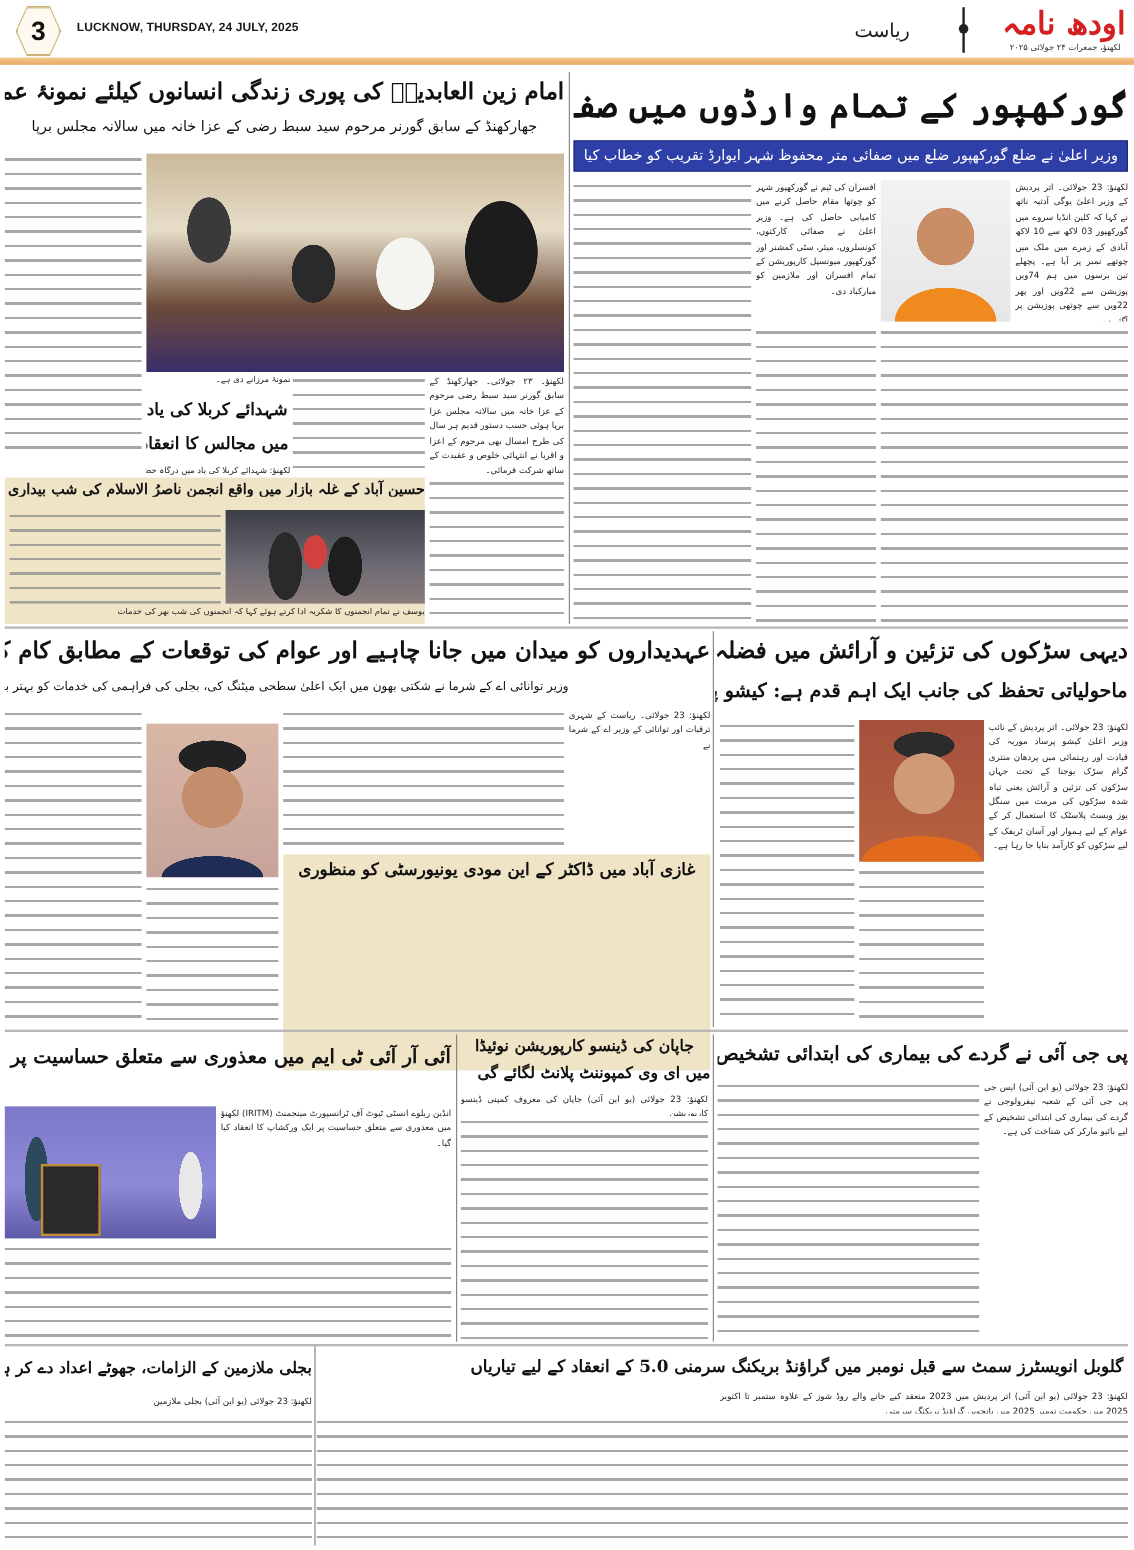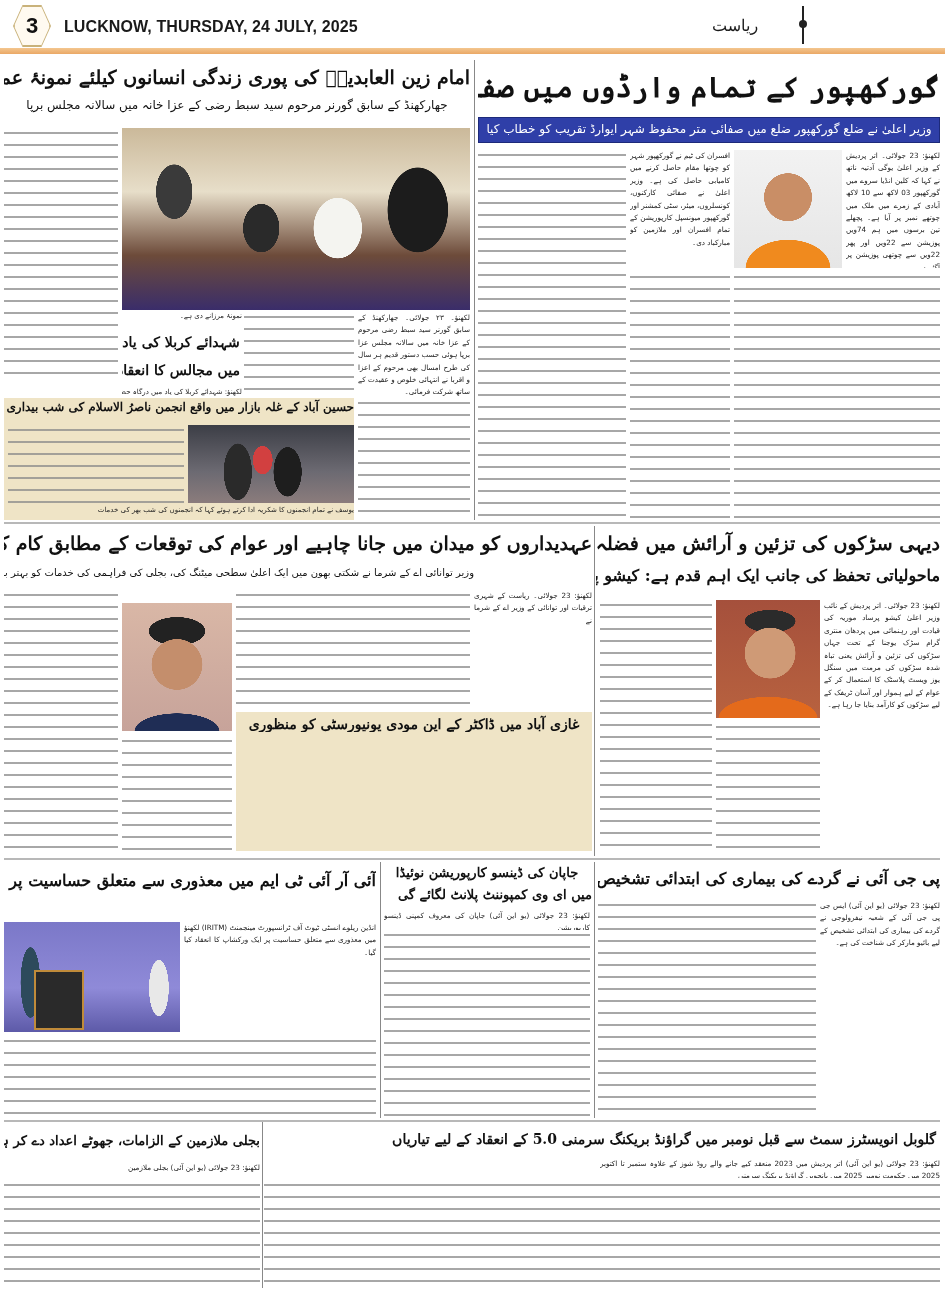--- a/index.html
+++ b/index.html
@@ -9,21 +9,21 @@
   .abs { position: absolute; }
 
   
   .masthead { left: 0; top: 0; width: 945px; height: 58px; background: #fff; }
   .page-badge { left: 14px; top: 6px; width: 36px; height: 40px; border: 1px solid #c9b27a;
     clip-path: polygon(25% 0,75% 0,100% 50%,75% 100%,25% 100%,0 50%);
     background: #fffaf0; display:flex; align-items:center; justify-content:center;
     font-family: "Liberation Sans", sans-serif; font-weight: bold; font-size: 22px; color:#111; }
   .page-badge-border { left: 13px; top: 5px; width: 38px; height: 42px; background:#c9b27a;
     clip-path: polygon(25% 0,75% 0,100% 50%,75% 100%,25% 100%,0 50%); }
-  .dateline { left: 64px; top: 18px; font-family: "Liberation Sans", sans-serif; font-size: 16px; font-weight: bold; letter-spacing: .1px; }
+  .dateline { left: 64px; top: 18px; font-family: "Liberation Sans", sans-serif; font-size: 10px; font-weight: bold; letter-spacing: .1px; }
   .banner { left: 352px; top: 4px; width: 180px; height: 42px; }
   .banner .ribbon { position:absolute; left:18px; top:4px; width:160px; height:22px; background:#d42a2a; transform: skewY(-3deg); border-radius: 2px; }
   .banner .ribbon2 { position:absolute; left:22px; top:22px; width:40px; height:10px; background:#8f1515; }
   .banner .url { position:absolute; left:60px; top:8px; color:#fff; font-family:"Liberation Sans",sans-serif; font-size:10px; }
   .banner .brand { position:absolute; left:80px; top:30px; color:#222; font-family:"Liberation Sans",sans-serif; font-weight:bold; font-size:10px; }
   .banner .circle { position:absolute; left:2px; top:4px; width:28px; height:28px; border-radius:50%; background:#e02b2b; border:2px solid #fff; box-shadow:0 0 0 1px #d42a2a; }
   .section-name { left: 712px; top: 16px; font-family: "DejaVu Serif", serif; font-size: 16px; }
   .vsep { left: 802px; top: 6px; width: 2px; height: 38px; background:#222; }
   .vsep-dot { left: 799px; top: 20px; width: 8px; height: 8px; border-radius:50%; background:#222; }
   .logo { left: 818px; top: 4px; width: 124px; height: 42px; }
@@ -87,20 +87,24 @@
 
 <div class="abs masthead">
   <div class="abs page-badge-border"></div>
   <div class="abs page-badge">3</div>
   <div class="abs dateline">LUCKNOW,  THURSDAY, 24  JULY, 2025</div>
 
 
   <div class="abs section-name">ریاست</div>
   <div class="abs vsep"></div>
   <div class="abs vsep-dot"></div>
+  <div class="abs logo">
+    <div class="title">اودھ نامہ</div>
+    <div class="sub">لکھنؤ، جمعرات ۲۴ جولائی ۲۰۲۵</div>
+  </div>
   <div class="abs orange-rule"></div>
 </div>
 
 <div class="headline" style="left:478px; top:64px; width:462px; font-size:28px; line-height:48px;">گورکھپور کے تمام وارڈوں میں صفائی کمیٹیاں کام کر رہی ہیں</div>
 <div class="blue-band" style="left:478px; top:117px; width:462px; height:26px;">وزیر اعلیٰ نے ضلع گورکھپور ضلع میں صفائی متر محفوظ شہر ایوارڈ تقریب کو خطاب کیا</div>
 
 <div class="photo photo-yogi" style="left:734px; top:150px; width:108px; height:118px;"></div>
 <div class="col" style="left:846px; top:150px; width:94px; height:118px;">لکھنؤ: 23 جولائی۔ اتر پردیش کے وزیر اعلیٰ یوگی آدتیہ ناتھ نے کہا کہ کلین انڈیا سروے میں گورکھپور 03 لاکھ سے 10 لاکھ آبادی کے زمرے میں ملک میں چوتھے نمبر پر آیا ہے۔ پچھلے تین برسوں میں ہم 74ویں پوزیشن سے 22ویں اور پھر 22ویں سے چوتھی پوزیشن پر آگئے ہیں۔</div>
 <div class="col" style="left:630px; top:150px; width:100px; height:118px;">افسران کی ٹیم نے گورکھپور شہر کو چوتھا مقام حاصل کرنے میں کامیابی حاصل کی ہے۔ وزیر اعلیٰ نے صفائی کارکنوں، کونسلروں، میئر، سٹی کمشنر اور گورکھپور میونسپل کارپوریشن کے تمام افسران اور ملازمین کو مبارکباد دی۔</div>
 <div class="textlines" style="left:478px; top:150px; width:148px; height:372px;"></div>
@@ -142,21 +146,21 @@
 <div class="rule-v" style="left:594px; top:526px; height:330px;"></div>
 
 <div class="headline" style="left:4px; top:527px; width:588px; font-size:19px; line-height:32px;">عہدیداروں کو میدان میں جانا چاہیے اور عوام کی توقعات کے مطابق کام کرنا چاہیے</div>
 <div class="subhead" style="left:4px; top:563px; width:470px; font-size:10px; line-height:20px;">وزیر توانائی اے کے شرما نے شکتی بھون میں ایک اعلیٰ سطحی میٹنگ کی، بجلی کی فراہمی کی خدمات کو بہتر بنانے کی سخت ہدایات دیں</div>
 <div class="photo photo-ak" style="left:122px; top:603px; width:110px; height:128px;"></div>
 <div class="col" style="left:474px; top:590px; width:118px; height:120px;">لکھنؤ: 23 جولائی۔ ریاست کے شہری ترقیات اور توانائی کے وزیر اے کے شرما نے</div>
 <div class="textlines" style="left:4px; top:590px; width:114px; height:260px;"></div>
 <div class="textlines" style="left:236px; top:590px; width:234px; height:118px;"></div>
 <div class="textlines" style="left:122px; top:736px; width:110px; height:114px;"></div>
 
-<div class="tan-box" style="left:236px; top:712px; width:356px; height:139px;">
+<div class="tan-box" style="left:236px; top:712px; width:356px; height:180px;">
   <div class="title" style="padding-top:4px; font-size:14px;">غازی آباد میں ڈاکٹر کے این مودی یونیورسٹی کو منظوری</div>
 </div>
 
 <div class="rule-h" style="left:4px; top:858px; width:936px;"></div>
 
 <div class="headline" style="left:598px; top:862px; width:342px; font-size:16px; line-height:34px;">پی جی آئی نے گردے کی بیماری کی ابتدائی تشخیص کی اہلیت والے بائیومارکر کی شناخت کی</div>
 <div class="col" style="left:820px; top:900px; width:120px; height:216px;">لکھنؤ: 23 جولائی (یو این آئی) ایس جی پی جی آئی کے شعبہ نیفرولوجی نے گردے کی بیماری کی ابتدائی تشخیص کے لیے بائیو مارکر کی شناخت کی ہے۔</div>
 <div class="textlines" style="left:598px; top:900px; width:218px; height:216px;"></div>
 <div class="rule-v" style="left:594px; top:862px; height:256px;"></div>
 

